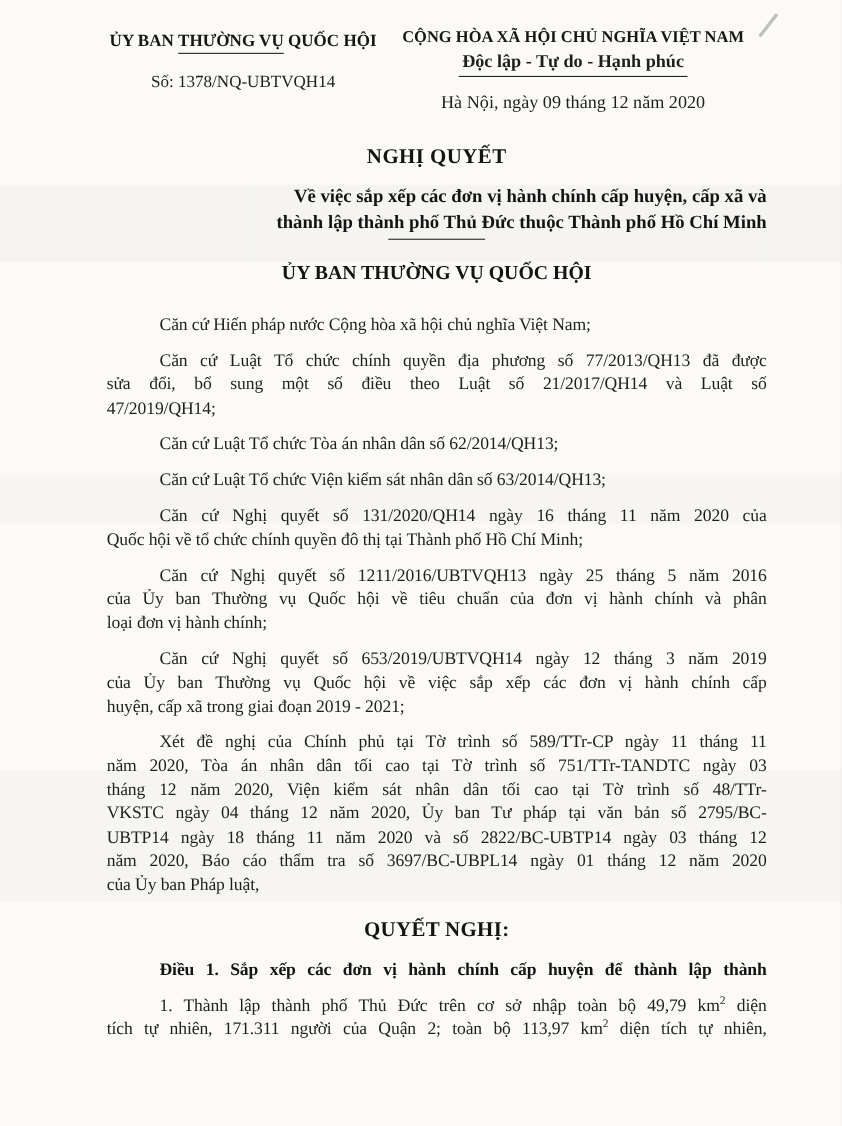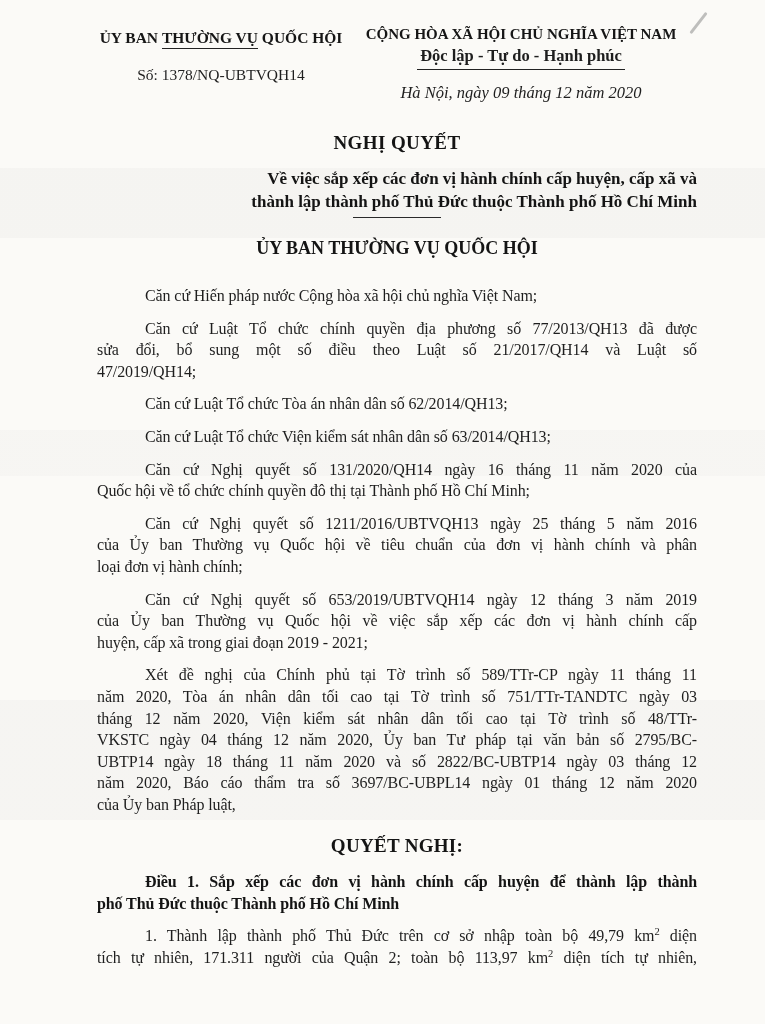--- a/index.html
+++ b/index.html
@@ -28,21 +28,21 @@
   
   .hdr{display:flex;align-items:flex-start;}
   .hdr-left{width:248px;text-align:center;padding-top:3px;}
   .org{font-weight:bold;font-size:15.5px;white-space:nowrap;color:#161616;}
   .org .u{display:inline-block;border-bottom:1.7px solid #222;padding-bottom:1px;}
   .docno{margin-top:17px;font-size:15.5px;}
   .hdr-right{flex:1;text-align:center;}
   .country{font-weight:bold;font-size:15px;white-space:nowrap;color:#161616;}
   .motto{display:inline-block;font-weight:bold;font-size:16.5px;margin-top:3px;
          border-bottom:1.7px solid #222;padding:0 3px 3px;text-align:center;}
-  .dateline{font-style:italic;font-size:16.5px;margin-top:13px;}
+  .dateline{font-size:16.5px;margin-top:13px;}
 
   
   .doctype{text-align:center;font-weight:bold;font-size:19px;margin-top:29px;letter-spacing:0.4px;color:#141414;}
   .subtitle{text-align:right;font-weight:bold;font-size:17px;line-height:23px;margin-top:13px;color:#141414;}
   .t-rule{width:88px;border-top:1.8px solid #2a2a2a;margin:4px auto 0;}
   .issuer{text-align:center;font-weight:bold;font-size:18px;margin-top:20px;color:#141414;}
 
   
   #body-paragraphs{margin-top:26px;font-size:16px;line-height:21.6px;letter-spacing:-0.1px;}
   .para{margin-top:11px;}
@@ -117,21 +117,20 @@
           <div class="line jl">năm 2020, Tòa án nhân dân tối cao tại Tờ trình số 751/TTr-TANDTC ngày 03</div>
           <div class="line jl">tháng 12 năm 2020, Viện kiểm sát nhân dân tối cao tại Tờ trình số 48/TTr-</div>
           <div class="line jl">VKSTC ngày 04 tháng 12 năm 2020, Ủy ban Tư pháp tại văn bản số 2795/BC-</div>
           <div class="line jl">UBTP14 ngày 18 tháng 11 năm 2020 và số 2822/BC-UBTP14 ngày 03 tháng 12</div>
           <div class="line jl">năm 2020, Báo cáo thẩm tra số 3697/BC-UBPL14 ngày 01 tháng 12 năm 2020</div>
           <div class="line">của Ủy ban Pháp luật,</div>
         </div>
         <div class="center-h">QUYẾT NGHỊ:</div>
         <div class="para bold">
           <div class="line first jl">Điều 1. Sắp xếp các đơn vị hành chính cấp huyện để thành lập thành</div>
-          <div class="line">phố Thủ Đức thuộc Thành phố Hồ Chí Minh</div>
         </div>
         <div class="para">
           <div class="line first jl">1. Thành lập thành phố Thủ Đức trên cơ sở nhập toàn bộ 49,79 km<sup>2</sup> diện</div>
           <div class="line jl">tích tự nhiên, 171.311 người của Quận 2; toàn bộ 113,97 km<sup>2</sup> diện tích tự nhiên,</div>
         </div>
       </div>
 
   </div>
 </div>
 

